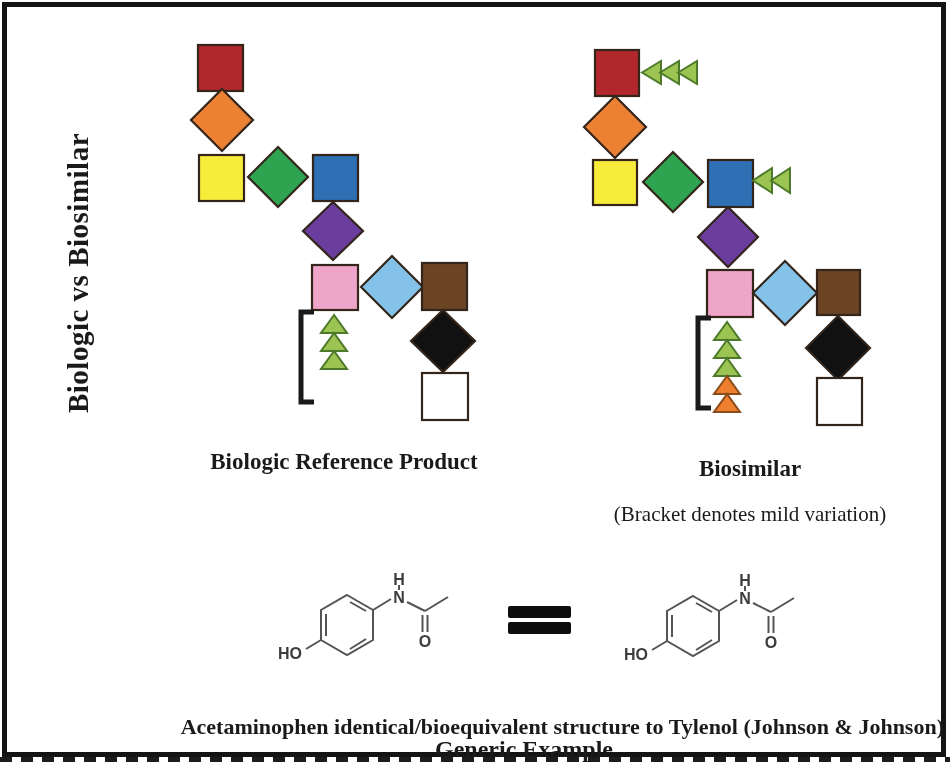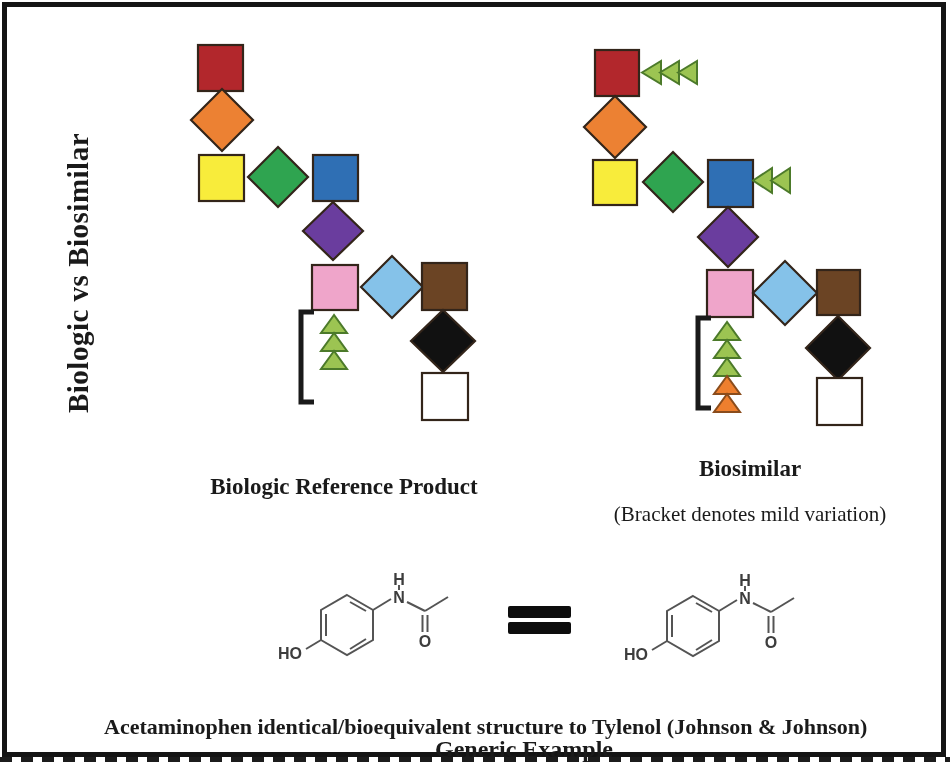--- a/index.html
+++ b/index.html
@@ -7,34 +7,34 @@
           font-family:"Liberation Serif",serif;color:#1a1a1a;}
   #frame{position:absolute;left:2px;top:2px;width:944px;height:755px;
          border:5px solid #141414;box-sizing:border-box;}
   #bottom-dashes{position:absolute;left:0;top:757px;width:950px;height:5px;
          background:repeating-linear-gradient(90deg,#1c1c1c 0 12px,transparent 12px 21px);}
   #side-title{position:absolute;left:-82px;top:253px;width:320px;height:40px;
          display:flex;align-items:center;justify-content:center;
          transform:rotate(-90deg);font-weight:bold;font-size:29px;letter-spacing:.5px;}
   #glycan-layer{position:absolute;left:0;top:0;}
   .struct-label{position:absolute;text-align:center;font-weight:bold;font-size:23px;}
-  #label-ref{left:144px;top:449px;width:400px;margin-top:25px;}
+  #label-ref{left:144px;top:449px;width:400px;}
   #label-biosim{left:555px;top:456px;width:390px;}
   #label-biosim .sub-line{font-weight:normal;font-size:21px;margin-top:20px;}
   .mol{position:absolute;}
   #mol-left{left:256px;top:558px;}
   #mol-right{left:602px;top:559px;}
   .mol line, .mol polygon, .mol path{stroke:#545454;stroke-width:2;fill:none;}
   .mol text{font-family:"Liberation Sans",sans-serif;font-size:16px;font-weight:700;
             fill:#3d3d3d;text-anchor:middle;}
   #equals-icon{position:absolute;left:508px;top:606px;width:63px;}
   #equals-icon .bar{width:63px;height:12px;background:#0d0d0d;border-radius:2px;margin-bottom:4px;}
   #generic-title{position:absolute;left:124px;top:688px;width:800px;text-align:center;
          font-weight:bold;font-size:24px;margin-top:48px;}
-  #generic-caption{position:absolute;left:104px;top:714px;width:840px;text-align:left;
+  #generic-caption{position:absolute;left:104px;top:714px;width:840px;text-align:right;
          font-weight:bold;font-size:22px;}
 </style>
 </head>
 <body>
 
 <div id="canvas">
   <div id="frame"></div>
   <div id="bottom-dashes"></div>
 
   <div id="side-title">Biologic vs Biosimilar</div>

